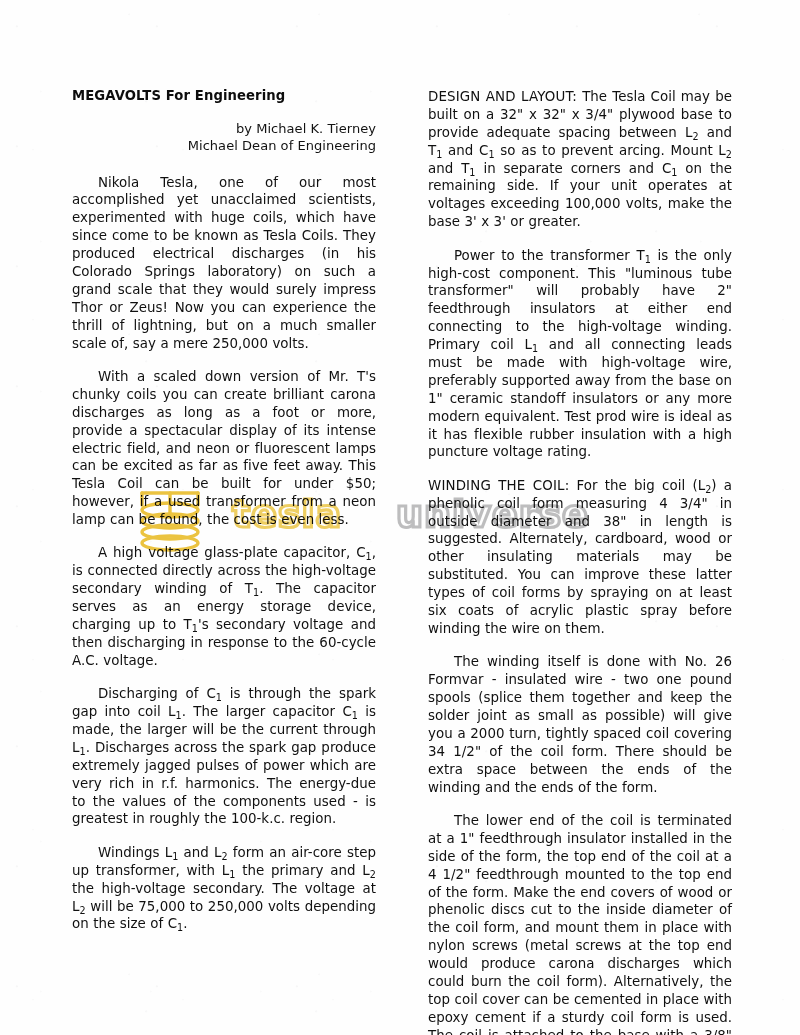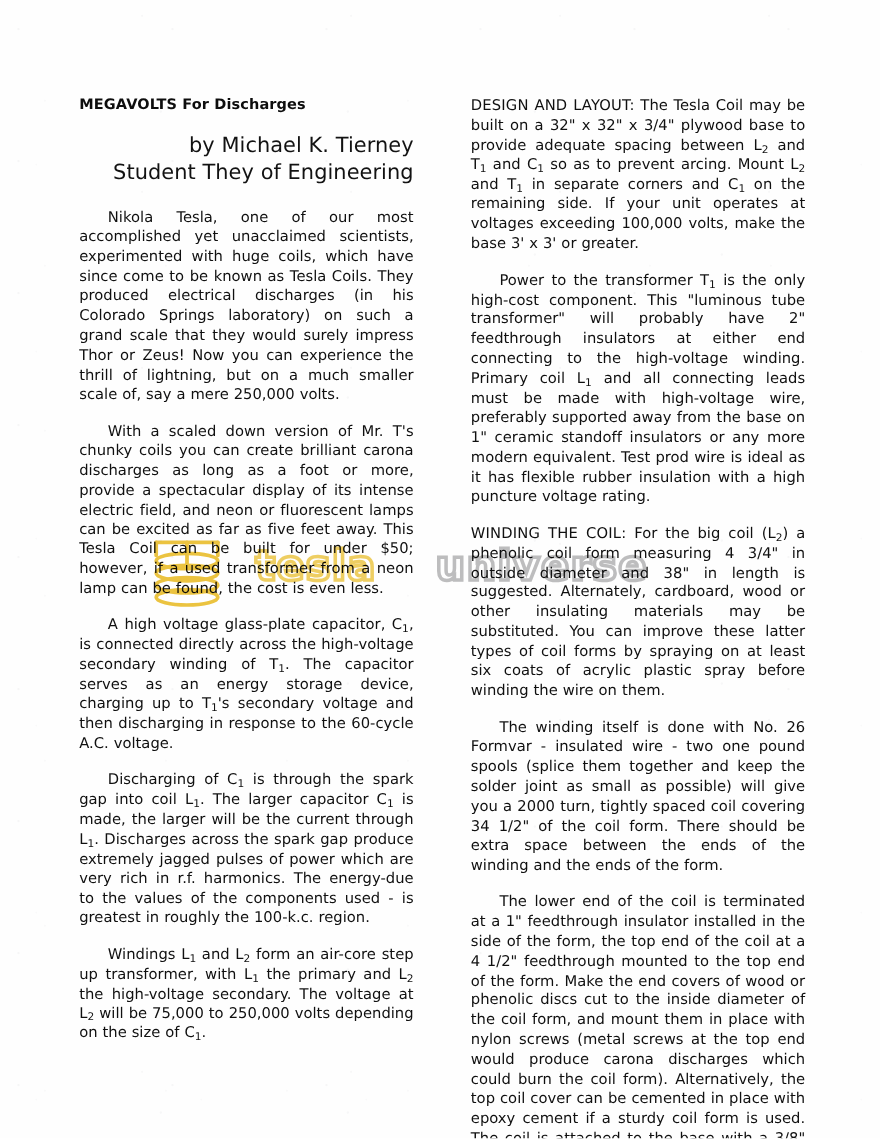--- a/index.html
+++ b/index.html
@@ -50,21 +50,21 @@
     font-weight: bold;
     font-size: 13.2px;
     letter-spacing: .1px;
     color: #0d0d0d;
     margin: 0 0 17px 0;
     white-space: pre;
   }
 
   .byline {
     text-align: right;
-    font-size: 19px;
+    font-size: 13px;
     line-height: 1.33;
     color: #121212;
     margin: 0 0 19px 0;
     letter-spacing: .05px;
   }
   .byline div { white-space: pre; }
 
   p.body {
     margin: 0 0 15.5px 0;
     font-size: 13.4px;
@@ -132,25 +132,25 @@
 <body>
 
 <div class="page">
 
   <div class="paper-grain"></div>
 
   <div class="columns">
 
     <div class="col">
 
-      <h1 class="headline">MEGAVOLTS For Discharges</h1>
+      <h1 class="headline">MEGAVOLTS For Engineering</h1>
 
       <div class="byline">
         <div>by Michael K. Tierney</div>
-        <div>Student They of Engineering</div>
+        <div>Michael Dean of Engineering</div>
       </div>
 
       <p class="body">Nikola Tesla, one of our most accomplished yet unacclaimed scientists, experimented with huge coils, which have since come to be known as Tesla Coils.  They produced electrical discharges (in his Colorado Springs laboratory) on such a grand scale that they would surely impress Thor or Zeus!   Now you can experience the thrill of lightning, but on a much smaller scale of, say a mere 250,000 volts.</p>
 
       <p class="body">With a scaled down version of Mr. T's chunky coils you can create brilliant carona discharges as long as a foot or more, provide a spectacular display of its intense electric field, and neon or fluorescent lamps can be excited as far as five feet away.  This Tesla Coil can be built for under $50; however, if a used transformer from a neon lamp can be found, the cost is even less.</p>
 
 
       <p class="body">A high voltage glass-plate capacitor, C<sub>1</sub>, is connected directly across the high-voltage secondary winding of T<sub>1</sub>.  The capacitor serves as an energy storage device, charging up to T<sub>1</sub>'s secondary voltage and then discharging in response to the 60-cycle A.C. voltage.</p>
 
       <p class="body">Discharging of C<sub>1</sub> is through the spark gap into coil L<sub>1</sub>.  The larger capacitor C<sub>1</sub> is made, the larger will be the current through L<sub>1</sub>.  Discharges across the spark gap produce extremely jagged pulses of power which are very rich in r.f. harmonics.  The energy-due to the values of the components used - is greatest in roughly the 100-k.c. region.</p>

